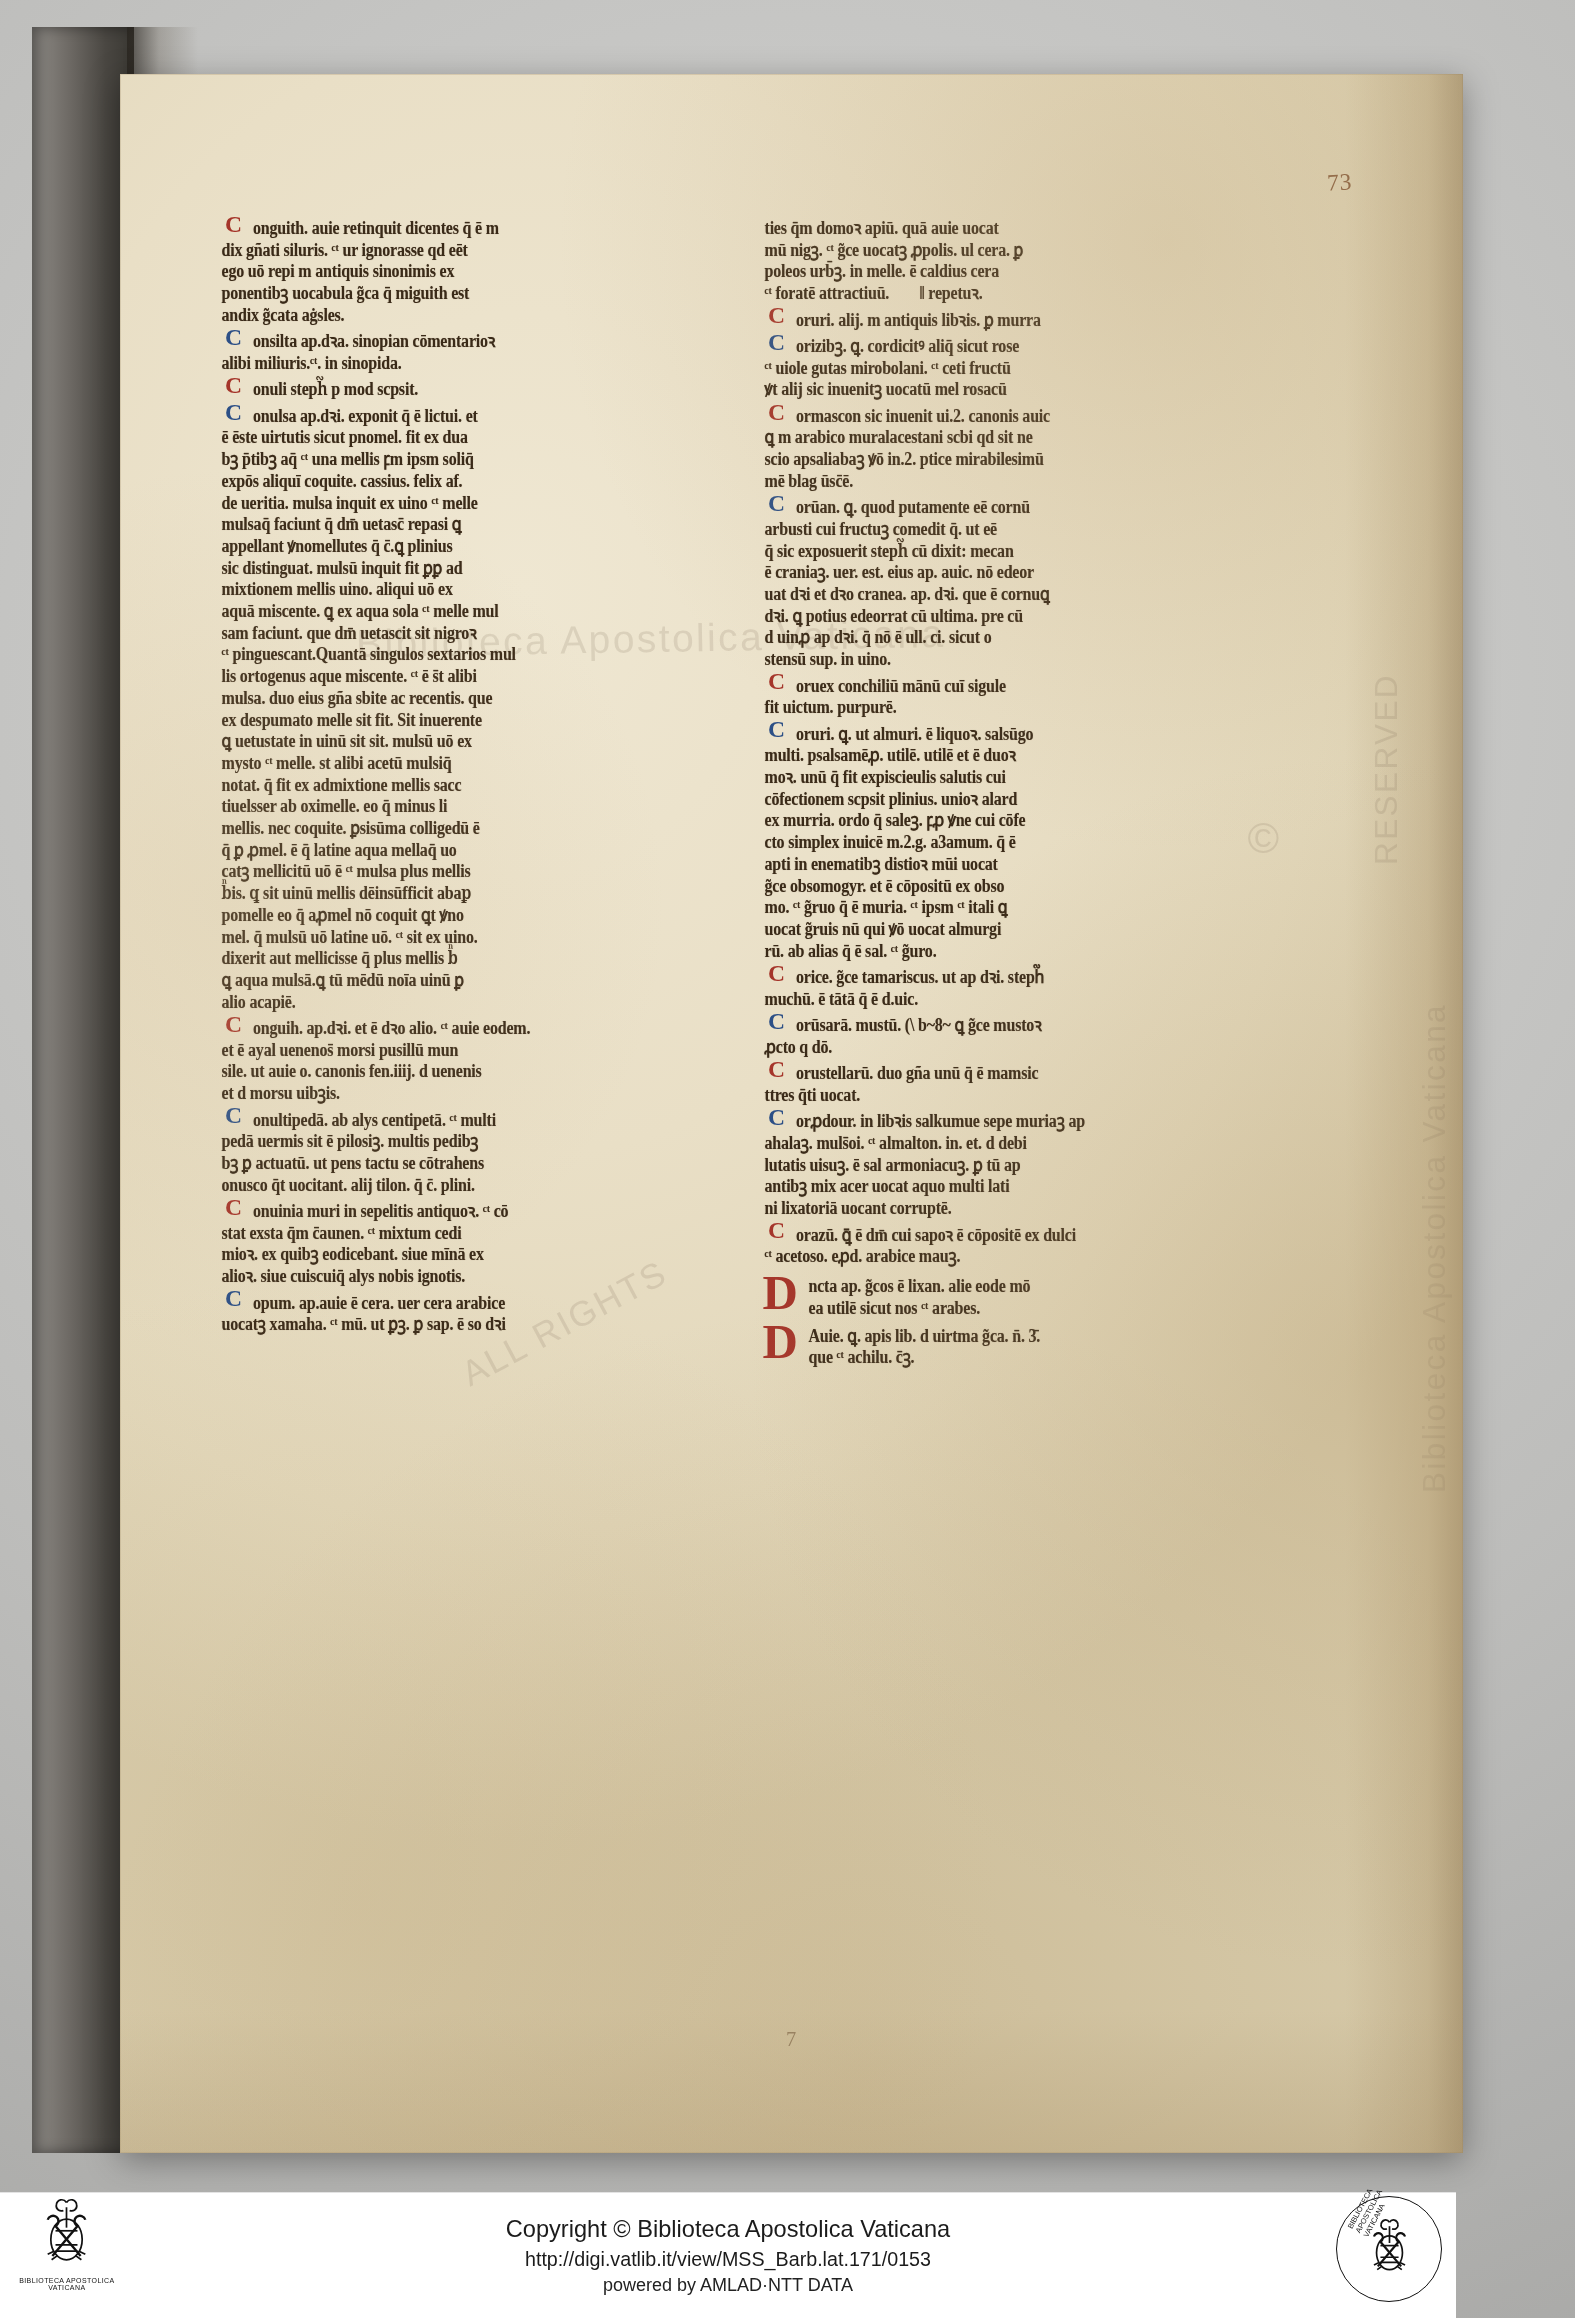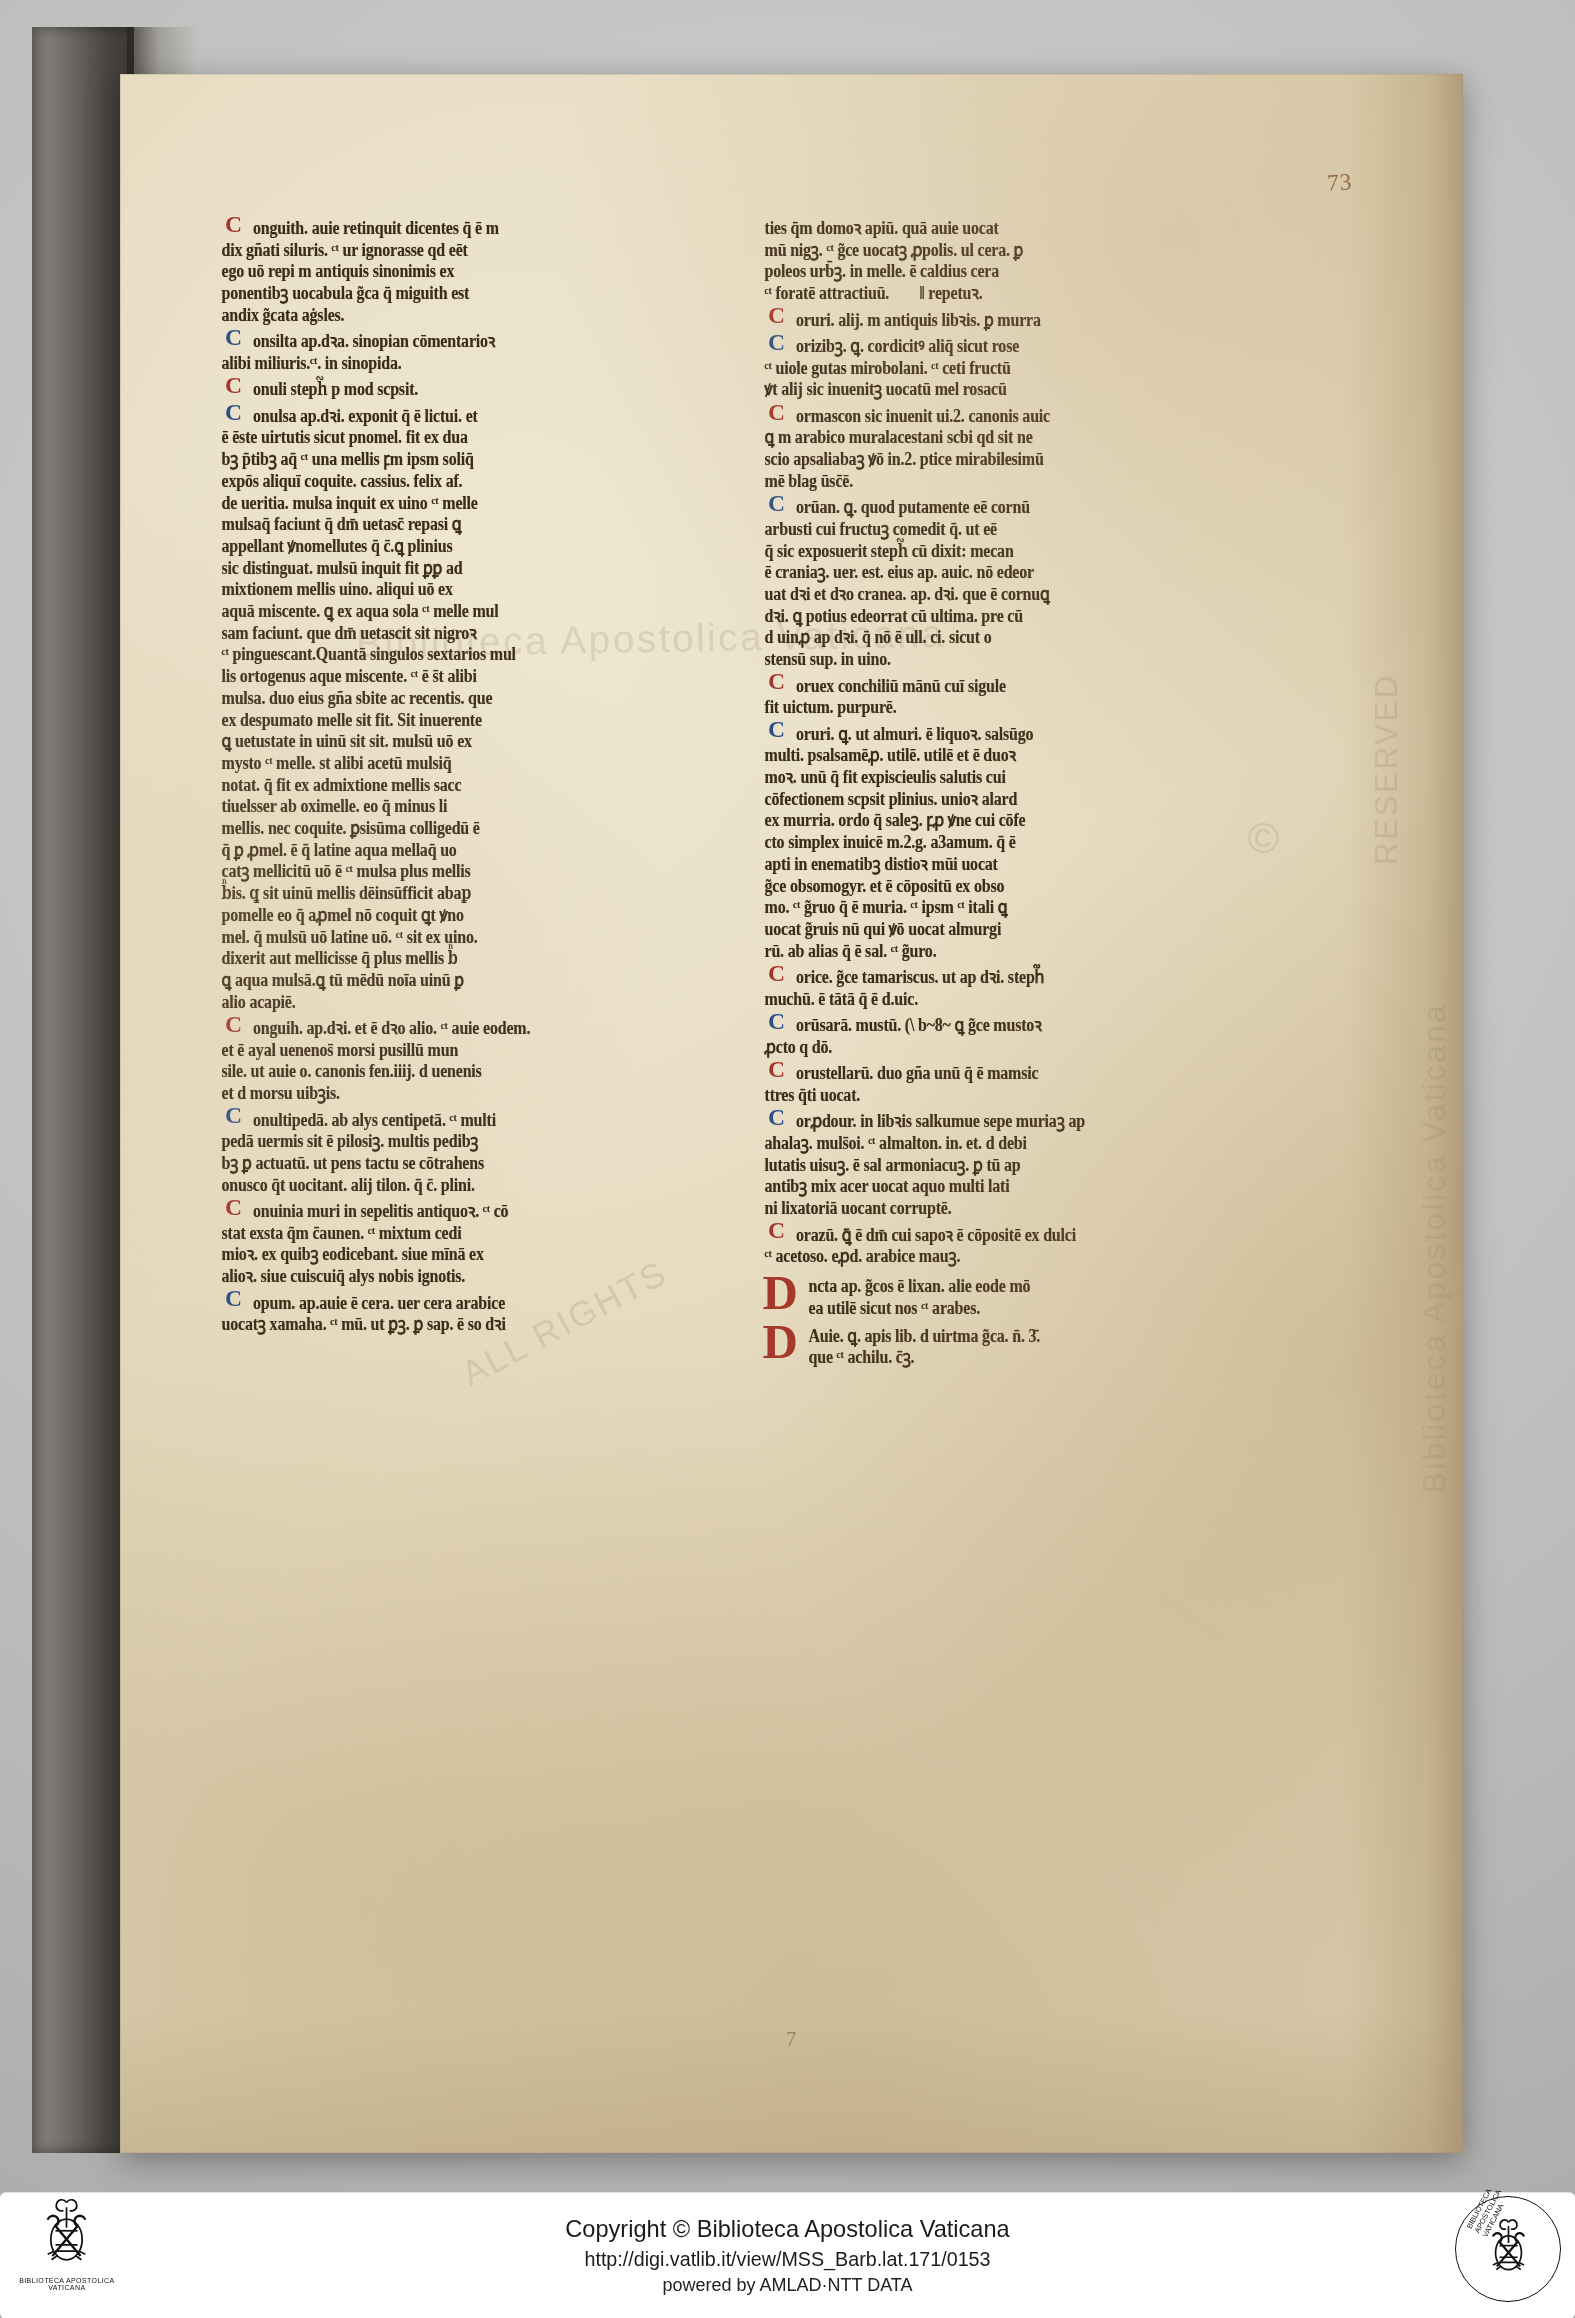--- a/index.html
+++ b/index.html
@@ -220,25 +220,24 @@
     left: 331px; top: 1229px;
     font-size: 35px;
     transform: rotate(-28deg);
   }
 
   
   .footer {
     position: absolute;
     left: 0;
     bottom: 0;
-    width: 1575px;
+    width: 1456px;
     height: 126px;
     background: #ffffff;
     border-top: 0.8px solid #e3e3e3;
-    border-radius: 6px;
   }
   .footer-inner {
     position: absolute;
     left: 0; right: 0; top: 0;
     height: 126px;
     display: flex;
     flex-direction: column;
     align-items: center;
     justify-content: center;
     gap: 4.7px;

